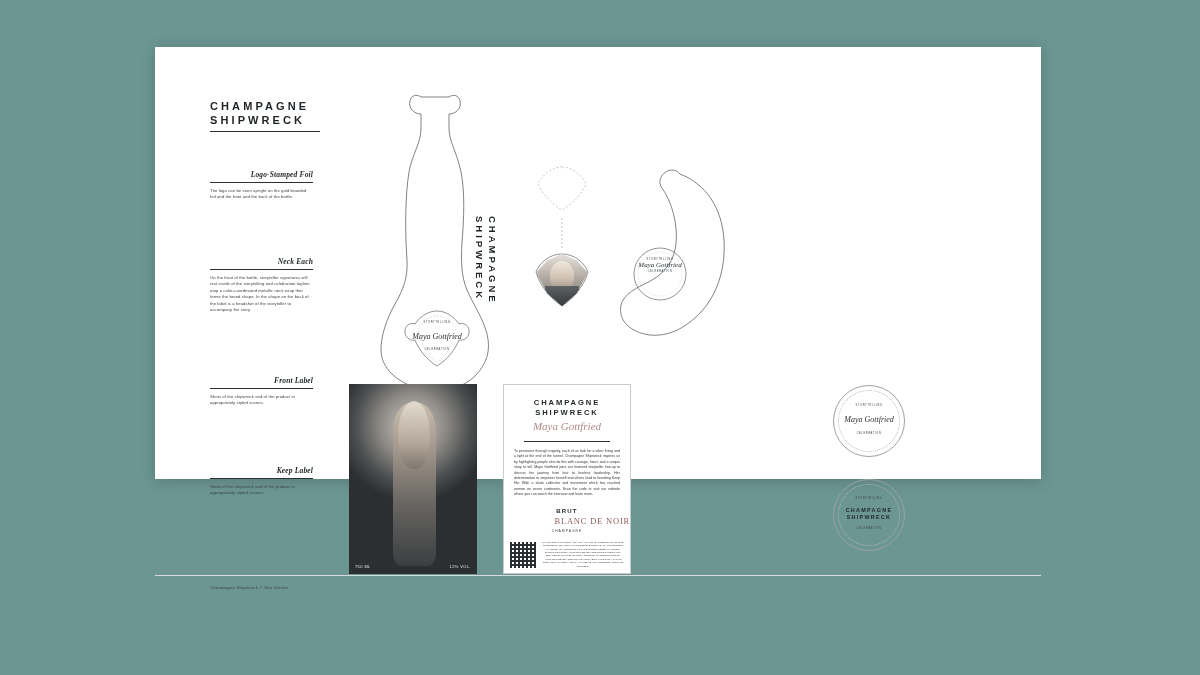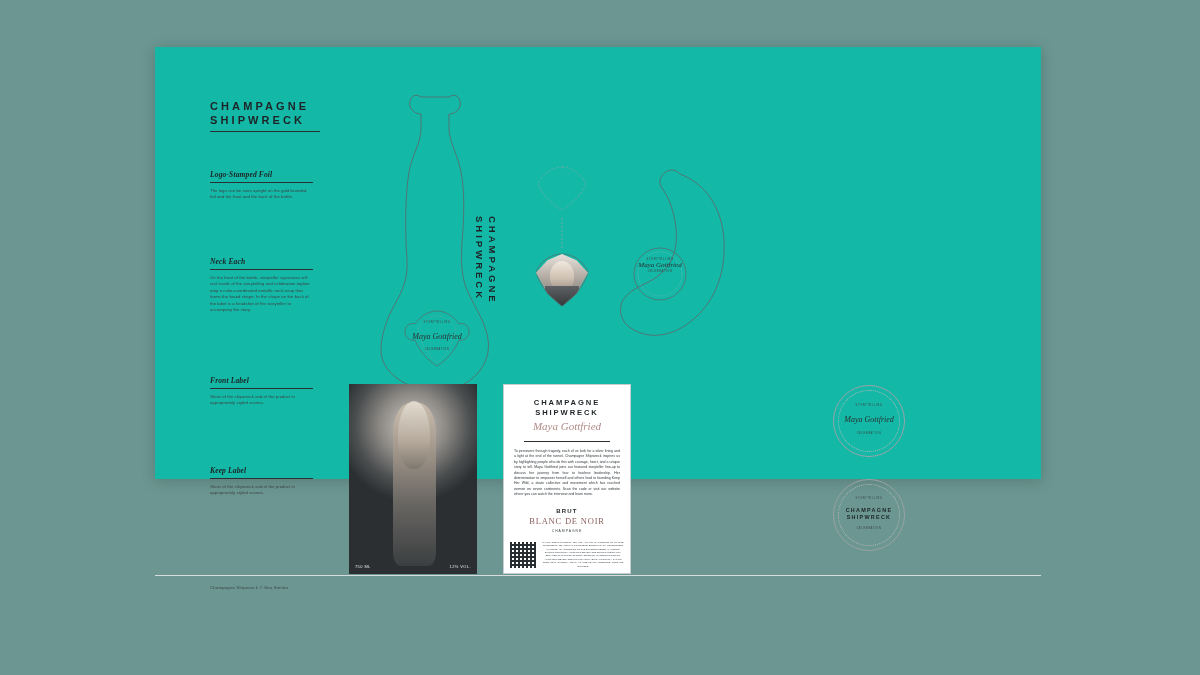--- a/index.html
+++ b/index.html
@@ -14,21 +14,21 @@
     overflow: hidden;
   }
 
   
   .sheet {
     position: absolute;
     left: 155px;
     top: 47px;
     width: 886px;
     height: 432px;
-    background: #14b8a6;
+    background: #ffffff;
     box-shadow: 0 2px 14px rgba(0,0,0,0.18);
   }
 
   
   .brandblock {
     position: absolute;
     left: 55px;
     top: 52px;
     width: 180px;
   }
@@ -52,20 +52,21 @@
     width: 103px;
   }
   .ann .ann-title {
     font-family: "Liberation Serif", serif;
     font-style: italic;
     font-weight: 700;
     font-size: 7.5px;
     color: #1d2326;
     letter-spacing: 0.15px;
     margin-bottom: 3px;
+    text-align: right;
   }
   .ann .ann-rule {
     height: 1px;
     background: #2a3033;
     margin-bottom: 5px;
   }
   .ann .ann-body {
     font-size: 4.2px;
     line-height: 6.4px;
     color: #3b4347;
@@ -233,21 +234,21 @@
   }
   .bl-brut {
     text-align: center;
     font-size: 6px;
     font-weight: 700;
     letter-spacing: 1.2px;
     color: #1d2326;
     margin-top: 10px;
   }
   .bl-blanc {
-    text-align: center;
+    text-align: right;
     font-family: "Liberation Serif", serif;
     font-size: 8.5px;
     letter-spacing: 0.8px;
     color: #8d5f5c;
     margin-top: 2px;
   }
   .bl-app {
     text-align: center;
     font-size: 3.4px;
     letter-spacing: 1px;

